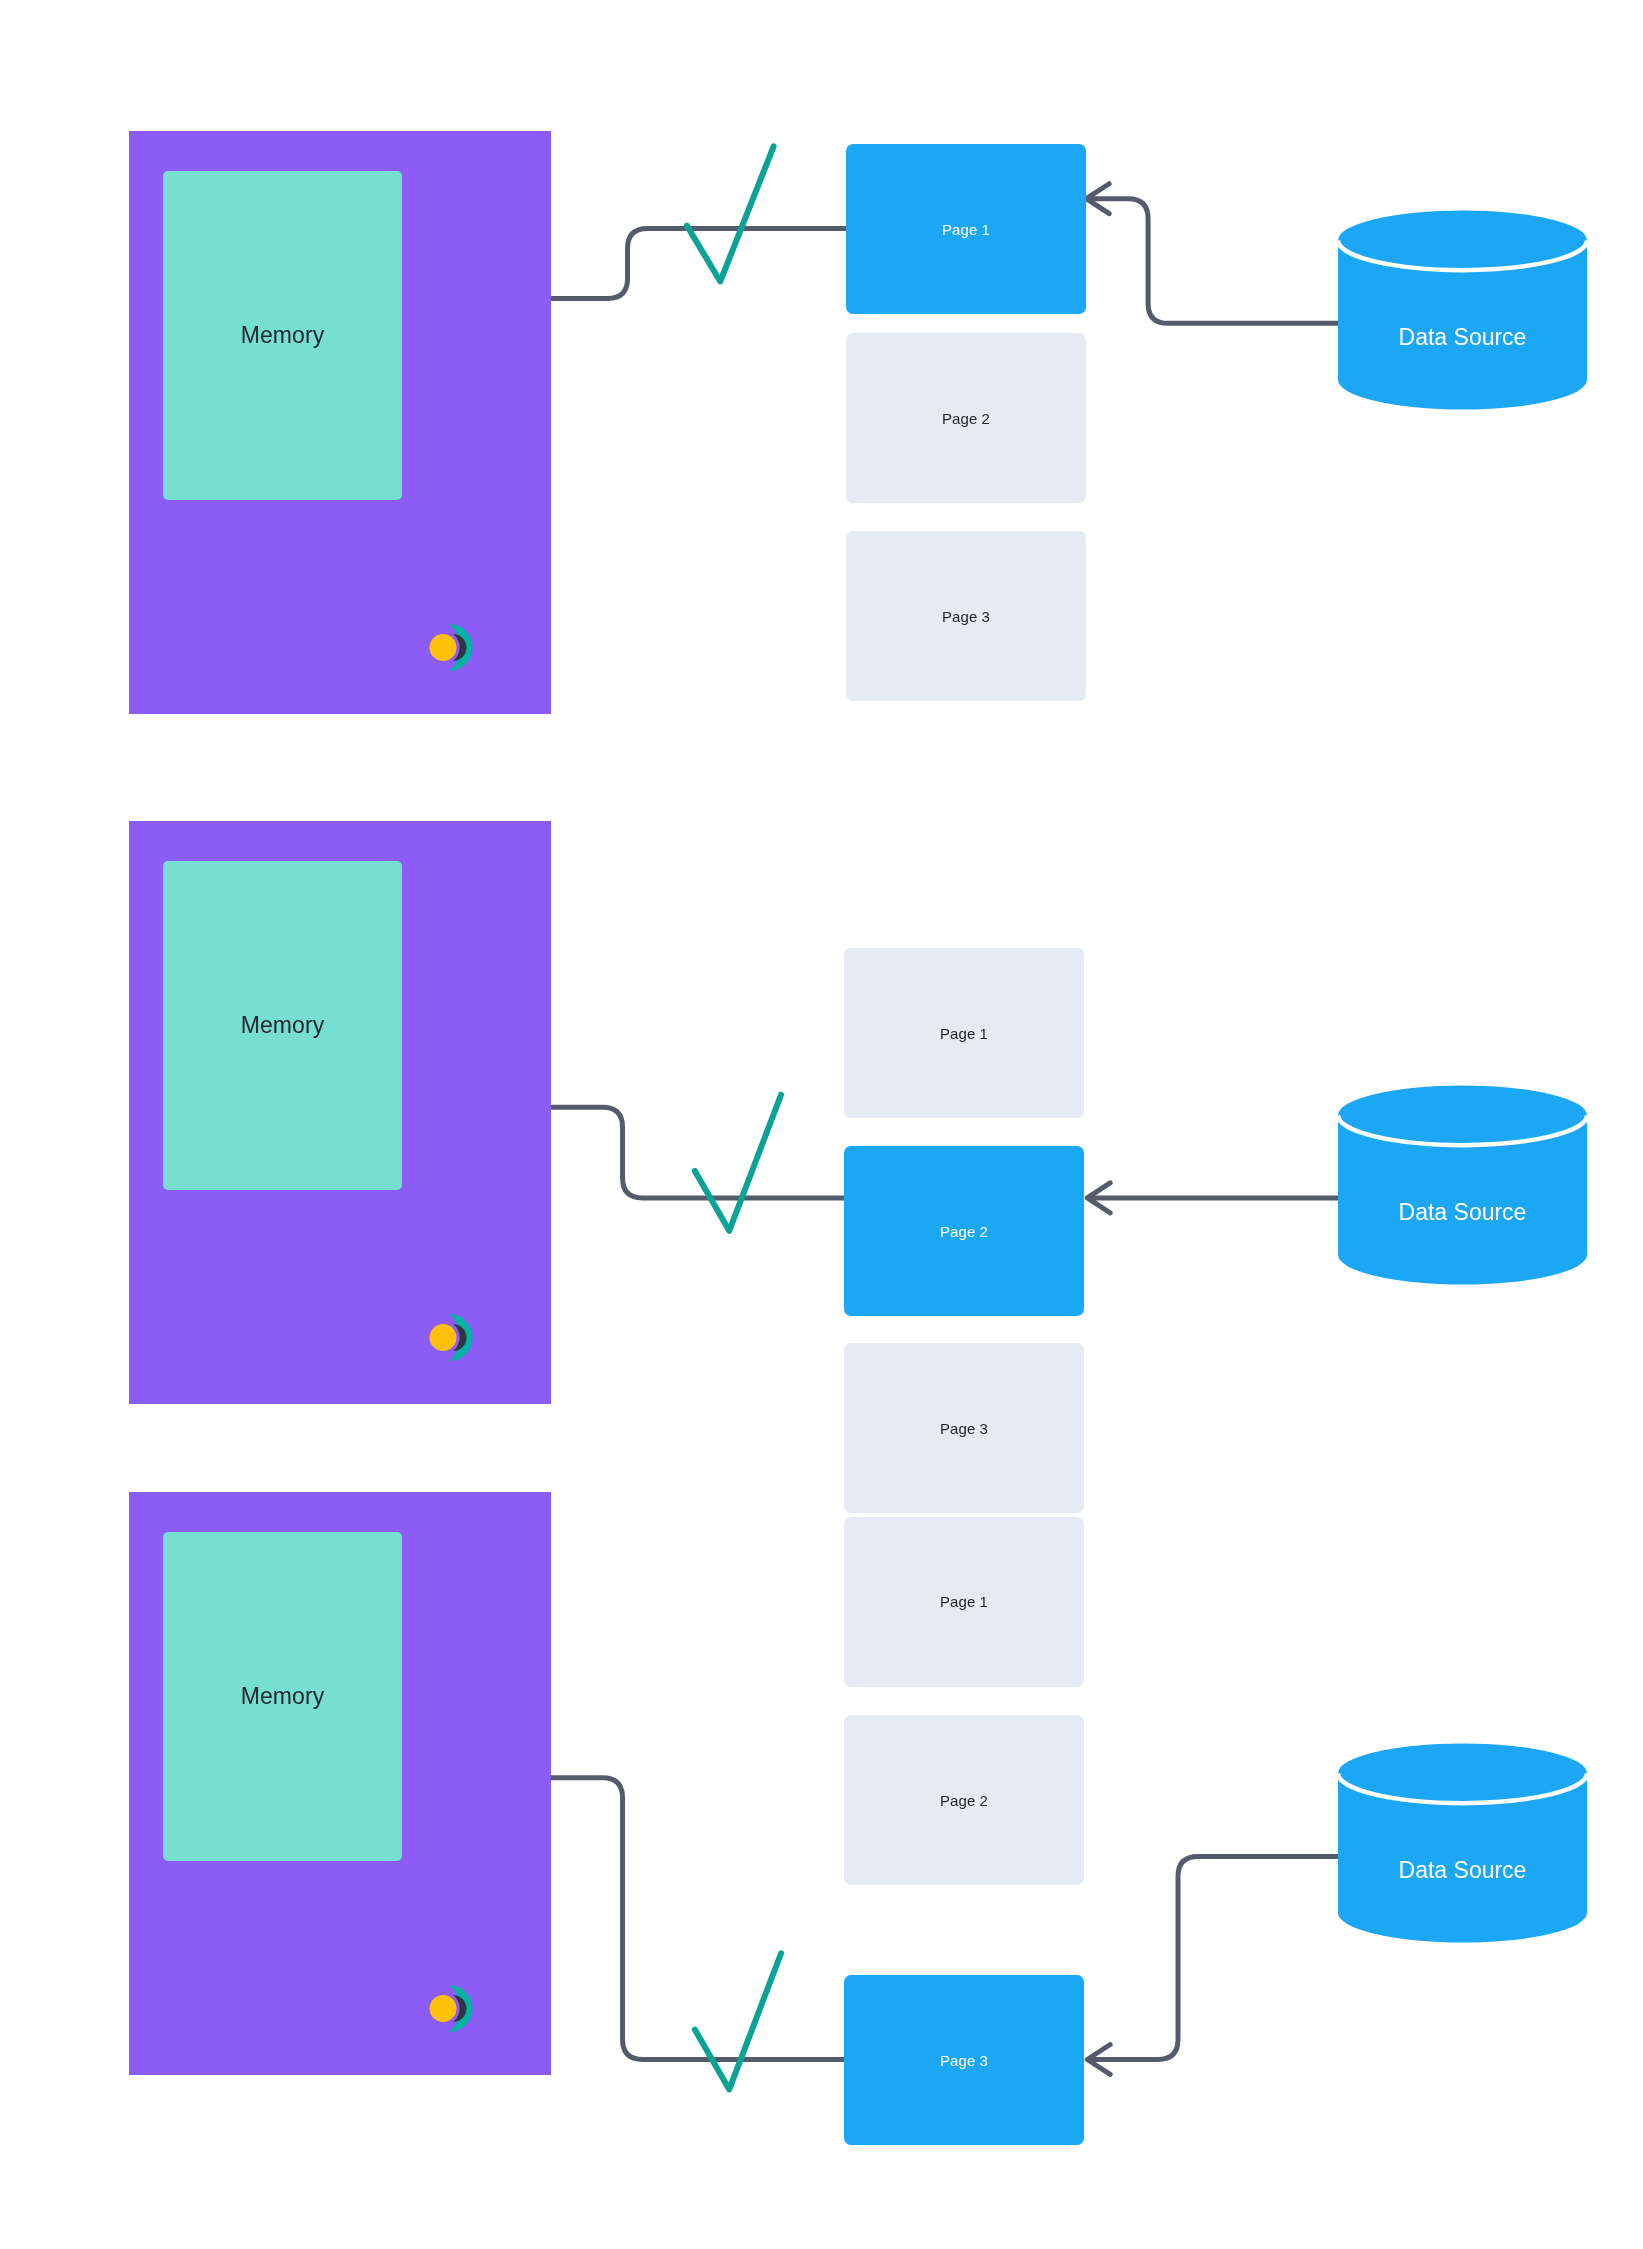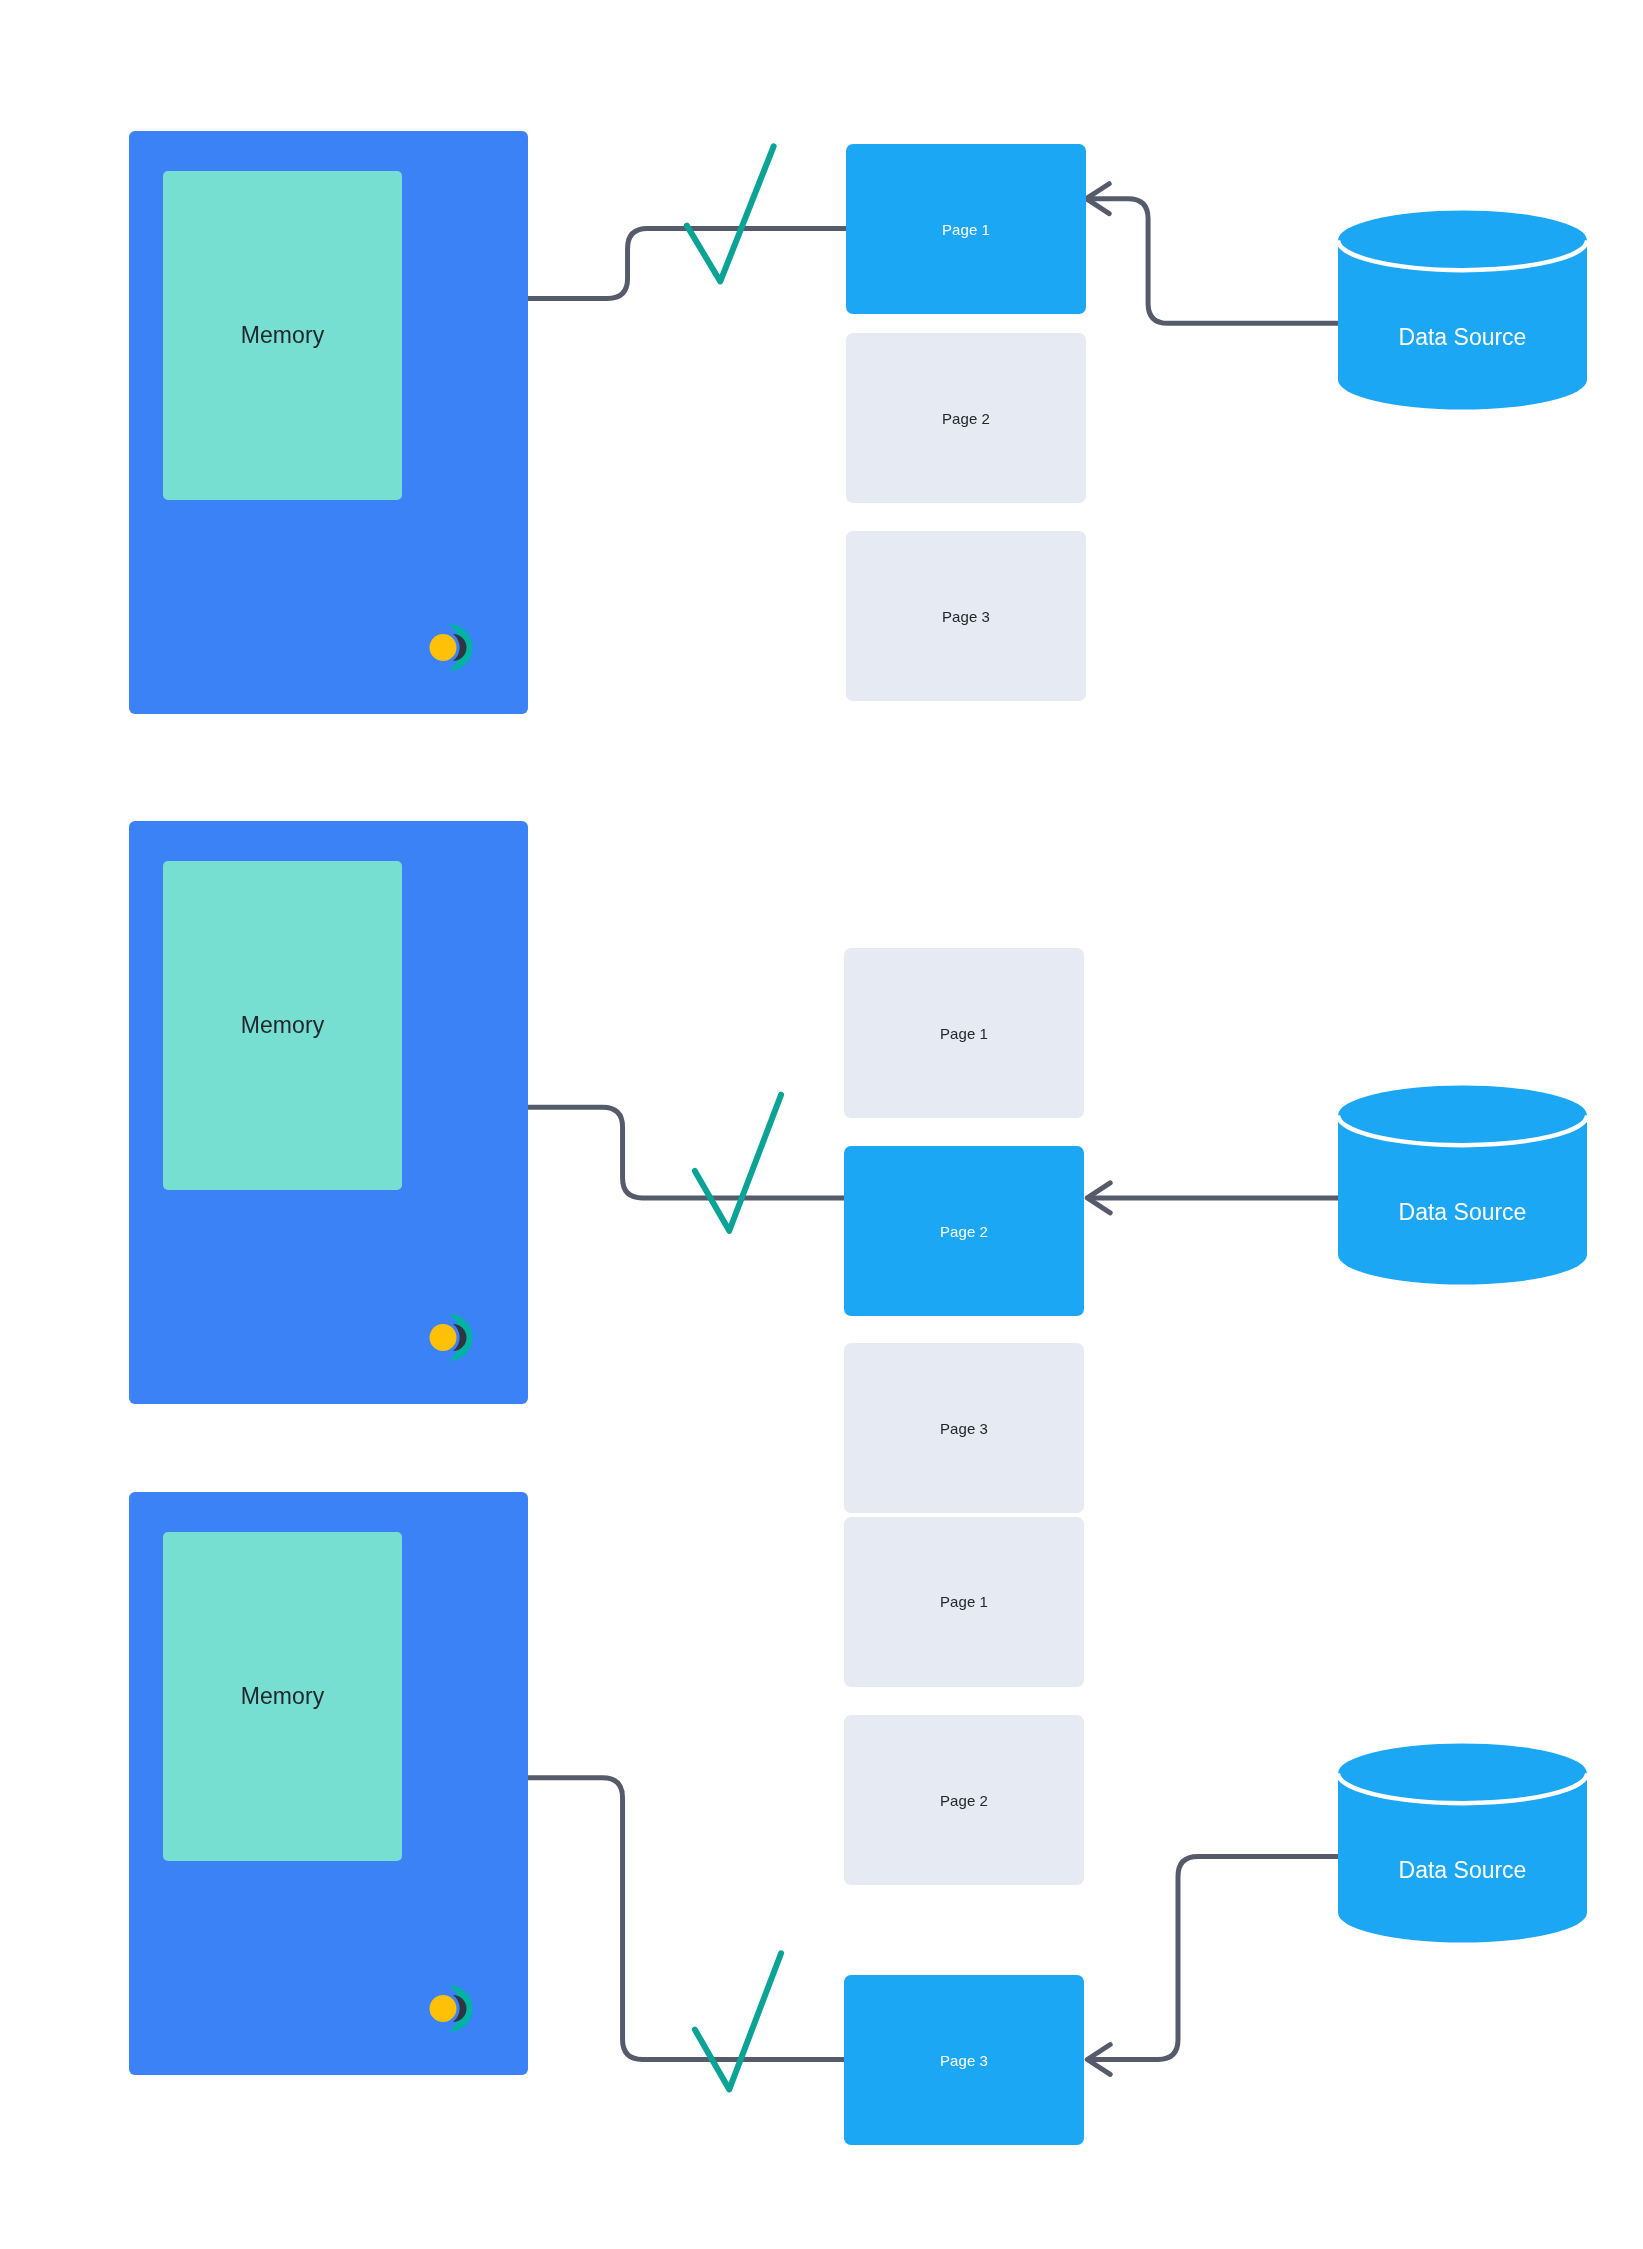--- a/index.html
+++ b/index.html
@@ -27,22 +27,23 @@
     width: 1644px;
     height: 713px;
   }
   #panel-1 { top: 90px; }
   #panel-2 { top: 803px; }
   #panel-3 { top: 1516px; }
 
   
   .mem-container {
     position: absolute;
-    background: #3b82f6;
-    border-radius: 6px;
+    background: #8b5cf6;
+    border-radius: 0;
+    padding-left: 23px;
   }
   .mem-box {
     position: absolute;
     background: #76DFD1;
     border-radius: 5px;
     display: flex;
     align-items: center;
     justify-content: center;
   }
   .mem-label {

